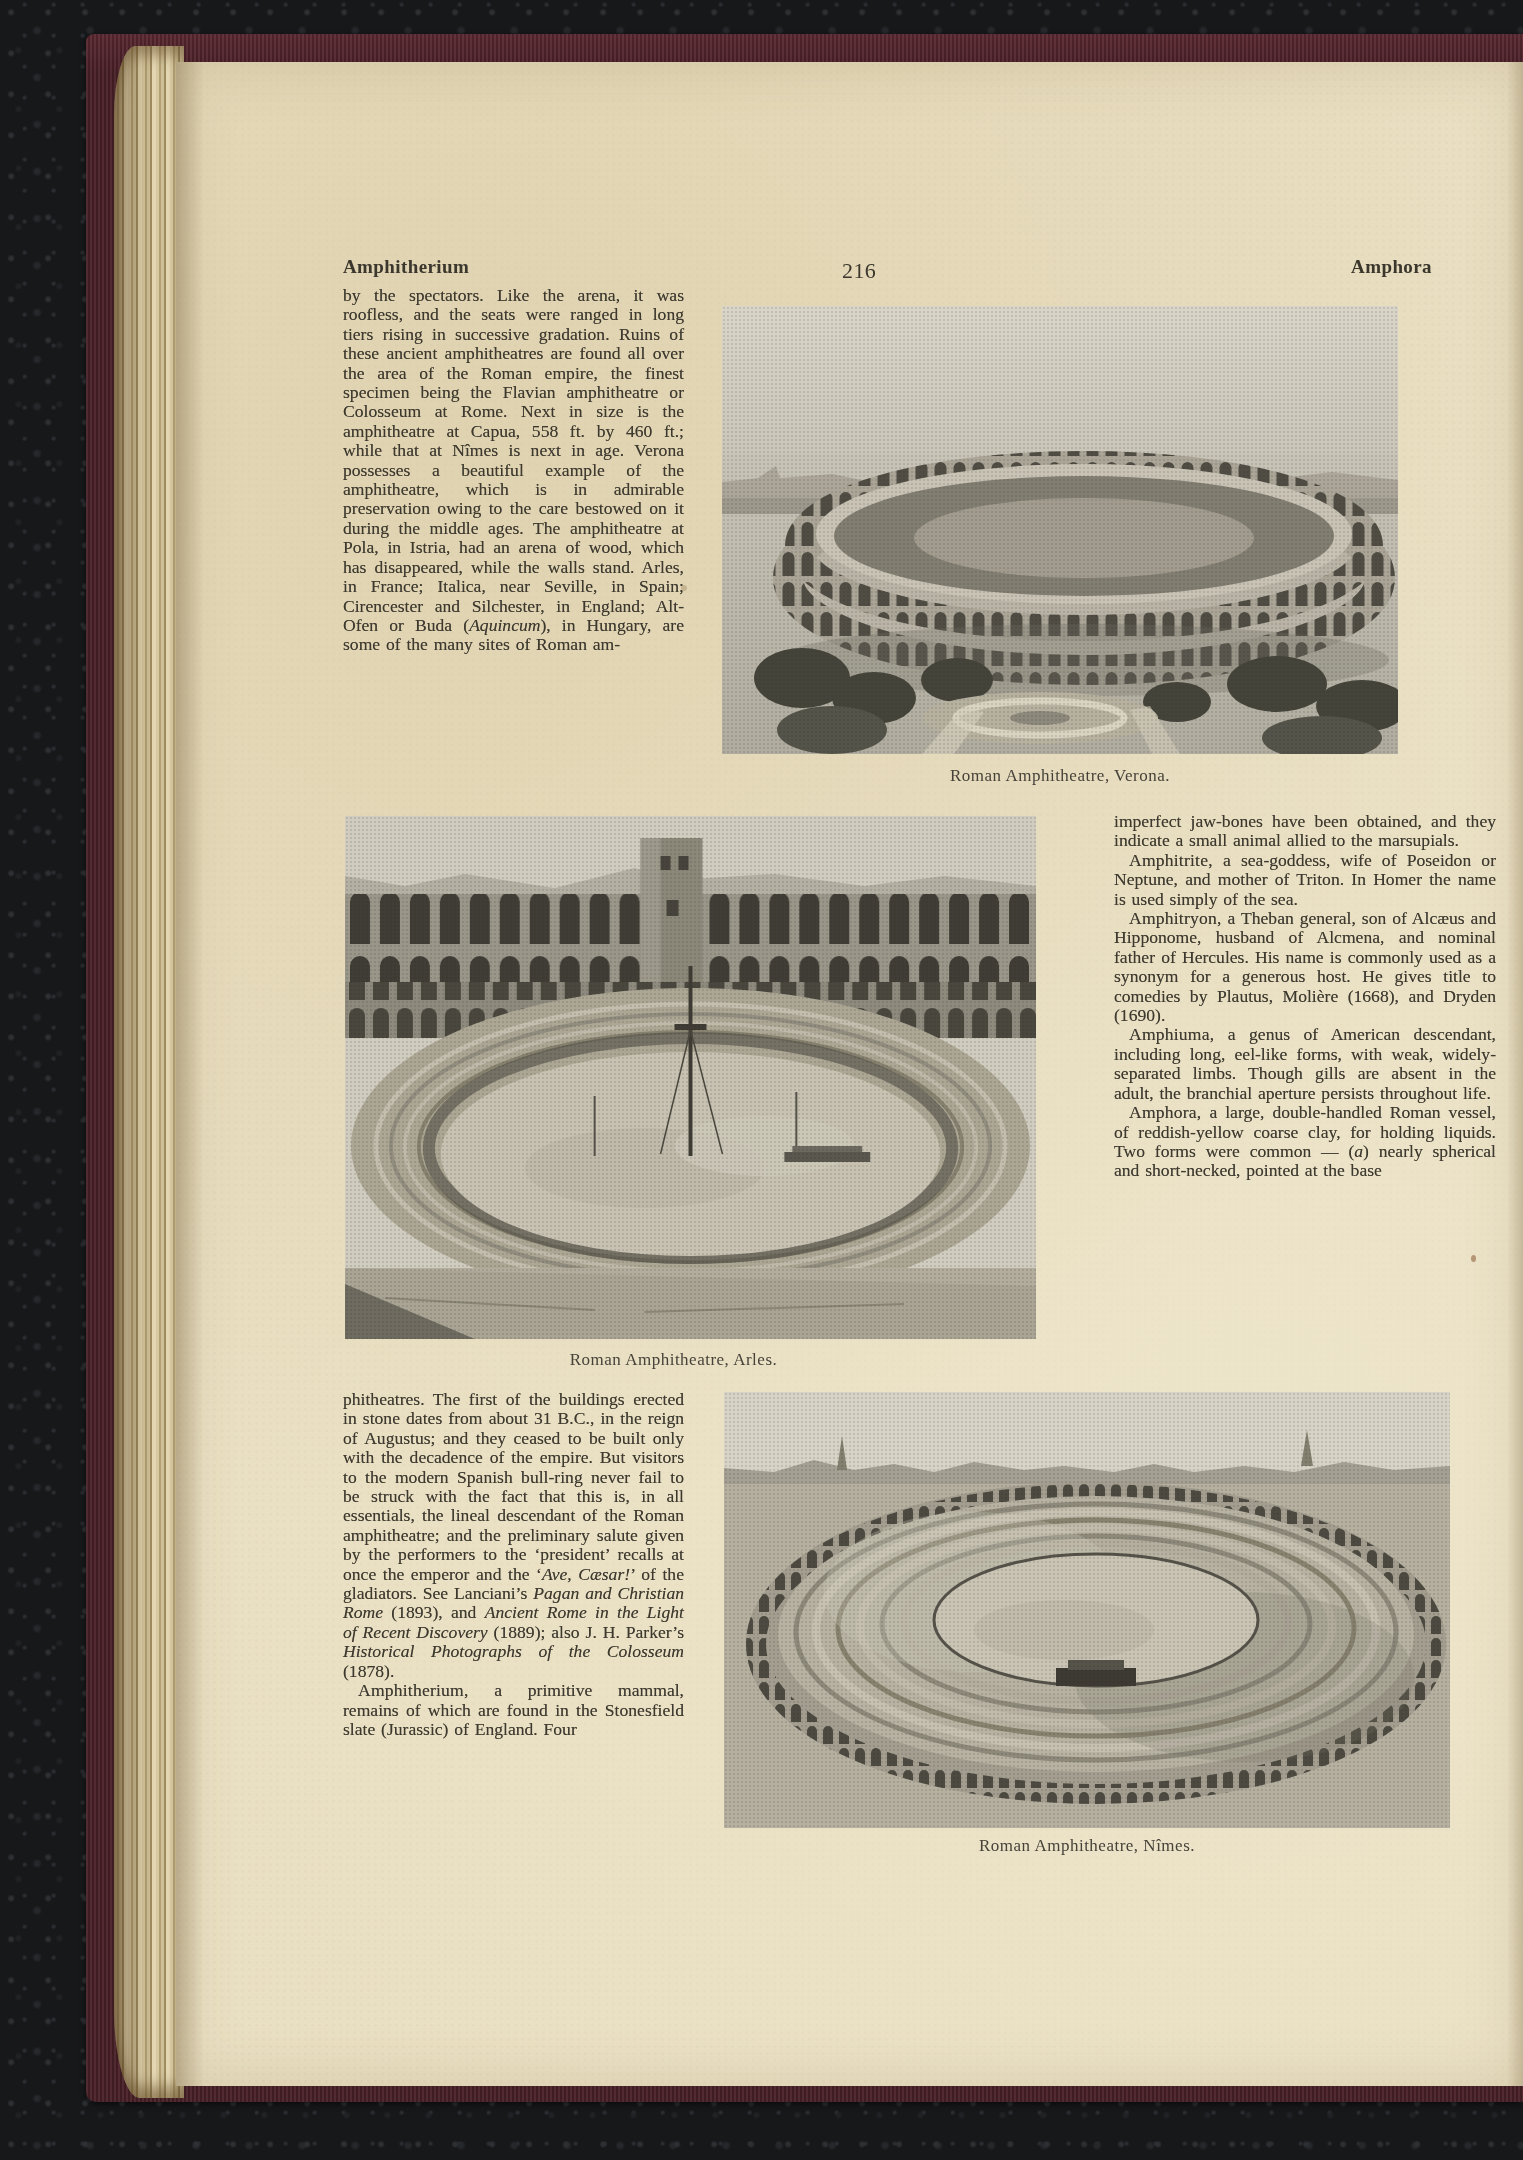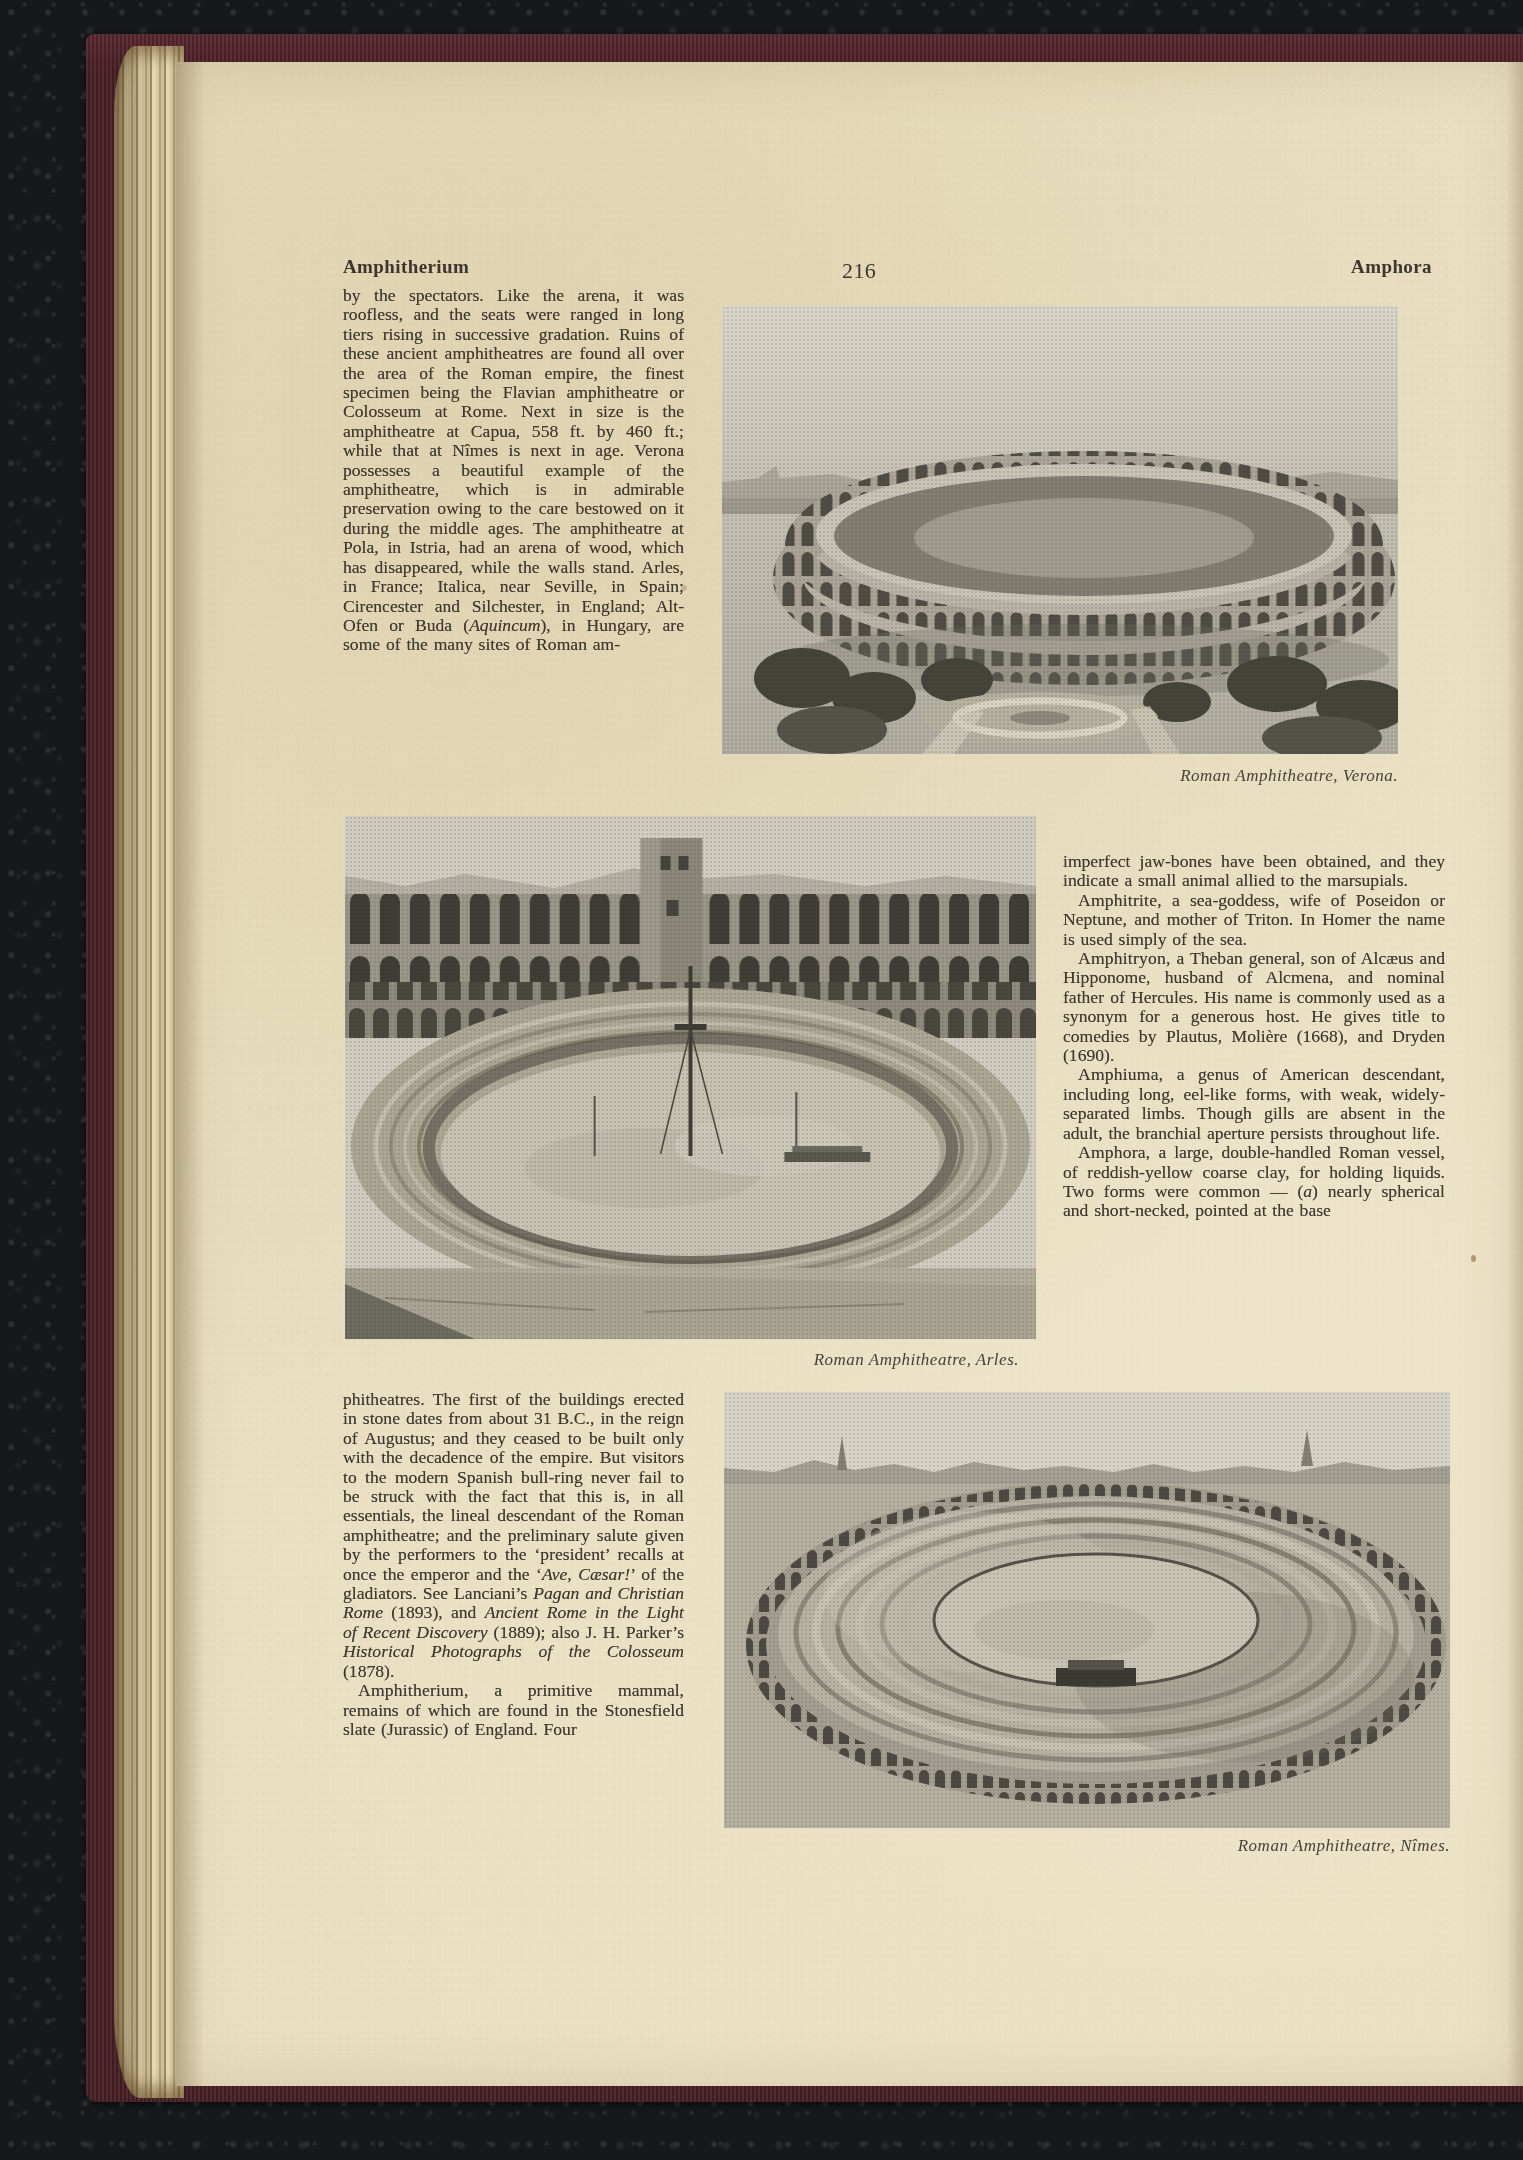--- a/index.html
+++ b/index.html
@@ -56,36 +56,36 @@
   .hdr-right{right:91px;top:194px;}
 
   
   .col{position:absolute;font-size:17.6px;line-height:19.4px;color:#3d392f;
     text-align:justify;word-spacing:1.4px;text-shadow:0 0 .5px rgba(61,57,47,.55);}
   .col p{margin:0;}
   .col p.indent{text-indent:15px;}
   .rt-b{font-weight:normal;letter-spacing:.2px;}
   .rt-i{font-style:italic;}
   .col-left-top{left:167px;top:224px;width:341px;}
-  .col-right{left:887px;top:750px;width:382px;margin-top:40px;}
+  .col-right{left:938px;top:750px;width:382px;}
   .col-left-bottom{left:167px;top:1328px;width:341px;}
 
   
   .photo{position:absolute;overflow:hidden;box-shadow:inset 0 0 50px rgba(70,62,48,.30);
     background:#b9b4a6;}
   .photo svg{display:block;width:100%;height:100%;}
   .photo .halftone{position:absolute;inset:0;pointer-events:none;
     background-image:radial-gradient(rgba(40,36,28,.13) 1px, rgba(0,0,0,0) 1.4px);
     background-size:4px 4px;}
   .fig-verona{left:546px;top:244px;width:676px;height:448px;}
   .fig-arles{left:169px;top:754px;width:691px;height:523px;}
   .fig-nimes{left:548px;top:1330px;width:726px;height:436px;}
 
-  .caption{position:absolute;font-style:italic;font-size:17px;color:#46423a;
-    text-align:right;letter-spacing:.5px;}
+  .caption{position:absolute;font-size:17px;color:#46423a;
+    text-align:center;letter-spacing:.5px;}
   .cap-verona{left:546px;top:704px;width:676px;}
   .cap-arles{left:152px;top:1288px;width:691px;}
   .cap-nimes{left:548px;top:1774px;width:726px;}
 </style>
 </head>
 <body>
 
 <div class="scene">
   <div class="cover"></div>
   <div class="page-stack"></div>

